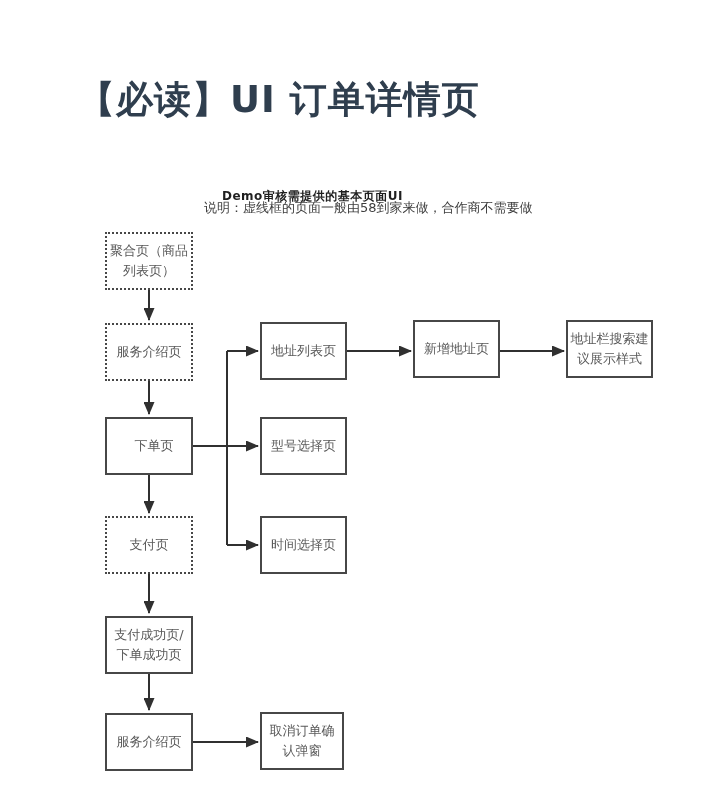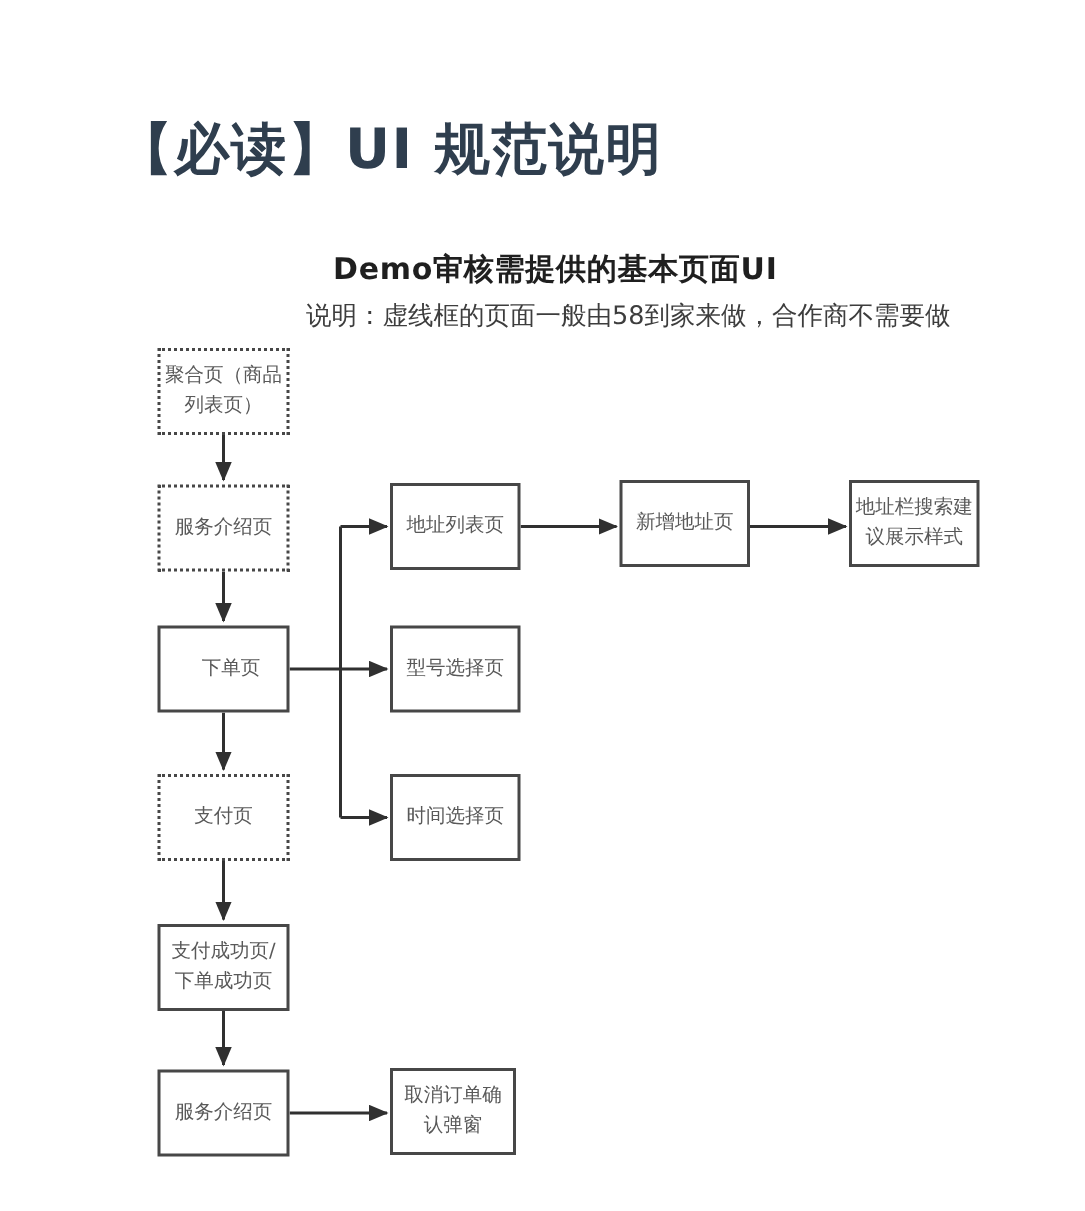--- a/index.html
+++ b/index.html
@@ -15,27 +15,27 @@
     background:var(--background);
     font-family:"DejaVu Sans","Liberation Sans",sans-serif;
     position:relative;overflow:hidden;
   }
   .page-title{
     position:absolute;left:78px;top:50px;
     font-size:37px;font-weight:700;color:var(--title);
     letter-spacing:1px;white-space:nowrap;
   }
   .subtitle{
-    position:absolute;left:222px;top:166px;
-    font-size:20px;font-weight:700;color:#1f1f1f;
+    position:absolute;left:222px;top:188px;
+    font-size:12px;font-weight:700;color:#1f1f1f;
     letter-spacing:.5px;white-space:nowrap;
   }
   .note{
     position:absolute;left:204px;top:199px;
-    font-size:17px;color:#3d3d3d;white-space:nowrap;
+    font-size:13px;color:#3d3d3d;white-space:nowrap;
   }
   .diagram{position:absolute;left:0;top:0;width:723px;height:725px;}
   .edges{position:absolute;left:0;top:0;}
   .edges line,.edges path{stroke:var(--arrow);stroke-width:2;fill:none;}
   .edges marker path{fill:var(--arrow);stroke:none;}
   .node{
     position:absolute;box-sizing:border-box;
     display:flex;align-items:center;justify-content:center;
     text-align:center;
     font-size:13px;line-height:1.55;color:var(--node-text);
@@ -54,21 +54,21 @@
   .n-addrlist  {left:260px;top:322px;width:87px;height:58px;}
   .n-model     {left:260px;top:417px;width:87px;height:58px;}
   .n-time      {left:260px;top:516px;width:87px;height:58px;}
   .n-addaddr   {left:413px;top:320px;width:87px;height:58px;}
   .n-suggest   {left:566px;top:320px;width:87px;height:58px;}
   .n-cancel    {left:260px;top:712px;width:84px;height:58px;}
 </style>
 </head>
 <body>
 
-<h1 class="page-title">【必读】UI 规范说明</h1>
+<h1 class="page-title">【必读】UI 订单详情页</h1>
 <div class="subtitle">Demo审核需提供的基本页面UI</div>
 <div class="note">说明：虚线框的页面一般由58到家来做，合作商不需要做</div>
 
 <div class="diagram">
 
   <svg class="edges" width="723" height="807" viewBox="0 0 723 807">
     <defs>
       <marker id="arrow" markerUnits="userSpaceOnUse" markerWidth="13" markerHeight="11" refX="12" refY="5.5" orient="auto">
         <path d="M0,0 L13,5.5 L0,11 Z"></path>
       </marker>

